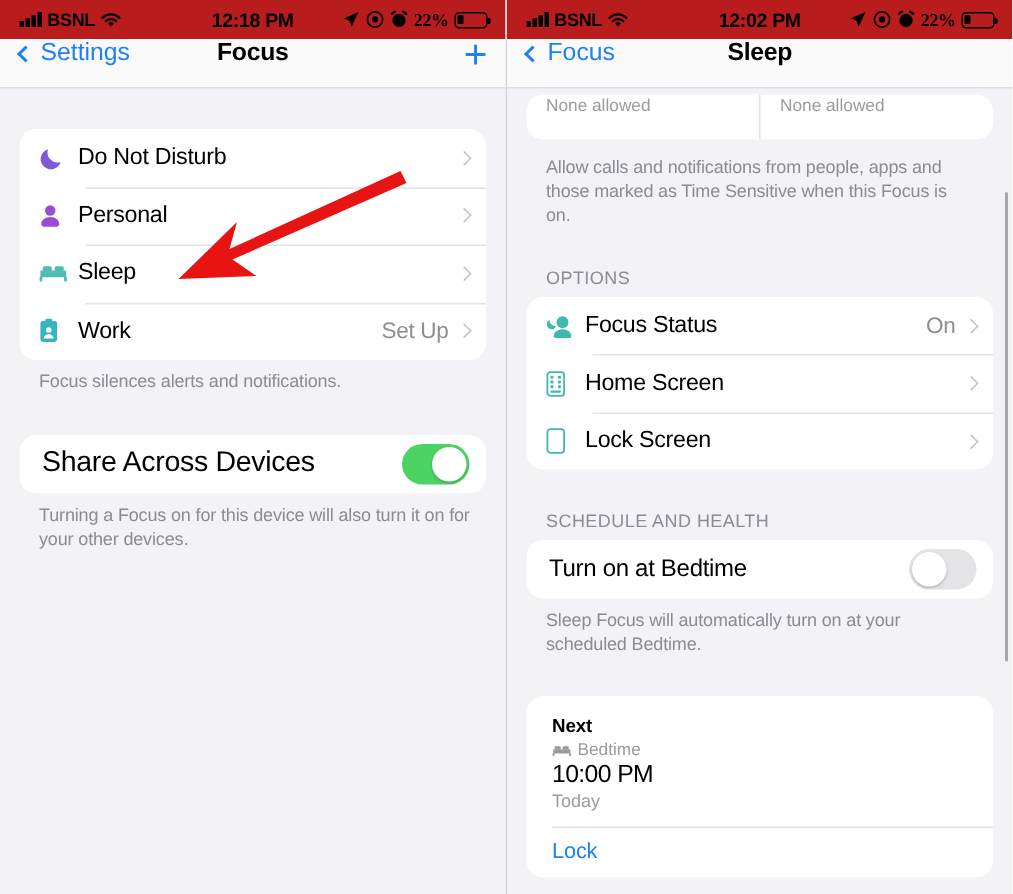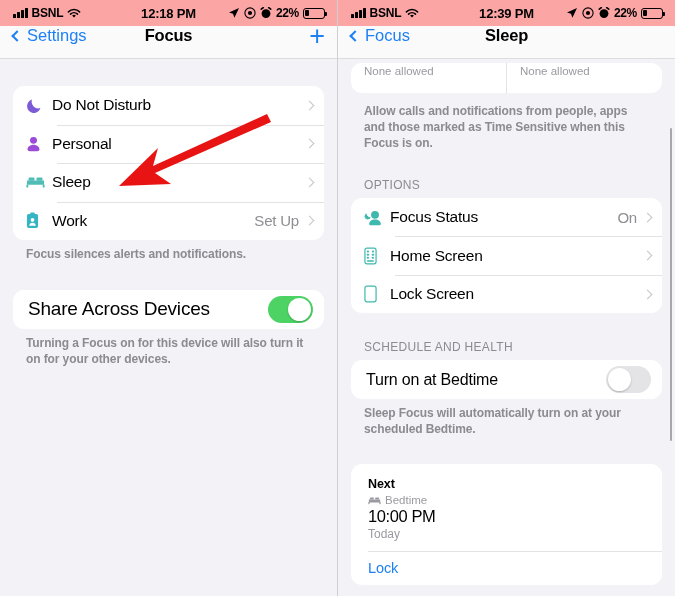--- a/index.html
+++ b/index.html
@@ -10,33 +10,33 @@
     -webkit-font-smoothing:antialiased;
   }
   .screens { display:flex; width:675px; height:596px; position:relative; }
   .phone { position:relative; overflow:hidden; background:#f2f2f7; }
   .phone.left  { width:337px; height:596px; }
   .divider { width:1px; background:#d0d0d3; height:596px; }
   .phone.right { width:337px; height:596px; }
 
   
   .statusbar {
-    height:26px; background:#fca5a5;
+    height:26px; background:#b91c1c;
     display:flex; align-items:center; padding:0 12px 0 13px;
     font-size:12.5px; font-weight:bold; color:#000;
     position:relative;
   }
   .sb-left { display:flex; align-items:center; gap:4px; }
   .sb-center {
     position:absolute; left:0; right:0; text-align:center;
     font-size:13px; font-weight:bold; letter-spacing:-0.2px;
   }
   .sb-right {
     margin-left:auto; display:flex; align-items:center; gap:4px;
-    position:relative; z-index:2;
+    position:relative; z-index:2;font-family:Liberation Serif, serif;
   }
   .bars { display:flex; align-items:flex-end; gap:1.5px; height:10px; }
   .bars i { display:block; width:2.5px; background:#000; border-radius:0.5px; }
   .bars i:nth-child(1){height:4px;}
   .bars i:nth-child(2){height:6px;}
   .bars i:nth-child(3){height:8px;}
   .bars i:nth-child(4){height:10px;}
   .carrier { font-size:12px; font-weight:bold; letter-spacing:-0.2px; }
   .battery {
     width:22px; height:11px; border:1.2px solid #000; border-radius:3px;
@@ -90,21 +90,21 @@
   .row .label { font-size:15.5px; color:#000; letter-spacing:-0.2px; }
   .row .value { margin-left:auto; font-size:15px; color:#8e8e93; letter-spacing:-0.2px; }
   .chevR {
     margin-left:auto; width:7px; height:7px;
     border-right:1.8px solid #c4c4c7; border-top:1.8px solid #c4c4c7;
     transform:rotate(45deg); flex:none;
   }
   .row .value + .chevR { margin-left:7px; }
   .footnote {
     font-size:12px; color:#8b8b90; line-height:1.33;
-    padding:7px 22px 0 26px; letter-spacing:-0.1px;font-weight:bold;
+    padding:7px 22px 0 26px; letter-spacing:-0.1px;
   }
   .grouphdr {
     font-size:12px; color:#8b8b90; letter-spacing:0.3px;
     padding:0 0 6px 26px; text-transform:uppercase;
   }
 
   
   .toggle {
     margin-left:auto; width:45px; height:27px; border-radius:14px;
     position:relative; flex:none; cursor:pointer;
@@ -294,21 +294,21 @@
             <i></i>
             <i></i>
           </span>
         <span class="carrier">BSNL</span>
         <svg width="14" height="11" viewBox="0 0 14 11">
           <path d="M7 9.6 5.1 7.6a2.7 2.7 0 0 1 3.8 0L7 9.6z" fill="#000"></path>
           <path d="M3.5 6.1a5 5 0 0 1 7 0" stroke="#000" stroke-width="1.5" fill="none" stroke-linecap="round"></path>
           <path d="M1.4 3.9a8 8 0 0 1 11.2 0" stroke="#000" stroke-width="1.5" fill="none" stroke-linecap="round"></path>
         </svg>
       </div>
-      <div class="sb-center">12:39 PM</div>
+      <div class="sb-center">12:02 PM</div>
       <div class="sb-right">
         <svg width="12" height="12" viewBox="0 0 12 12">
           <path d="M11 1 1 5.4l4 1.4 1.4 4L11 1z" fill="#000"></path>
         </svg>
         <svg width="12" height="12" viewBox="0 0 12 12">
           <circle cx="6" cy="6" r="5.1" fill="none" stroke="#000" stroke-width="1.1"></circle>
           <circle cx="6" cy="6" r="2.1" fill="#000"></circle>
         </svg>
         <svg width="12" height="12" viewBox="0 0 12 12">
           <circle cx="6" cy="6.6" r="4.4" fill="#000"></circle>

